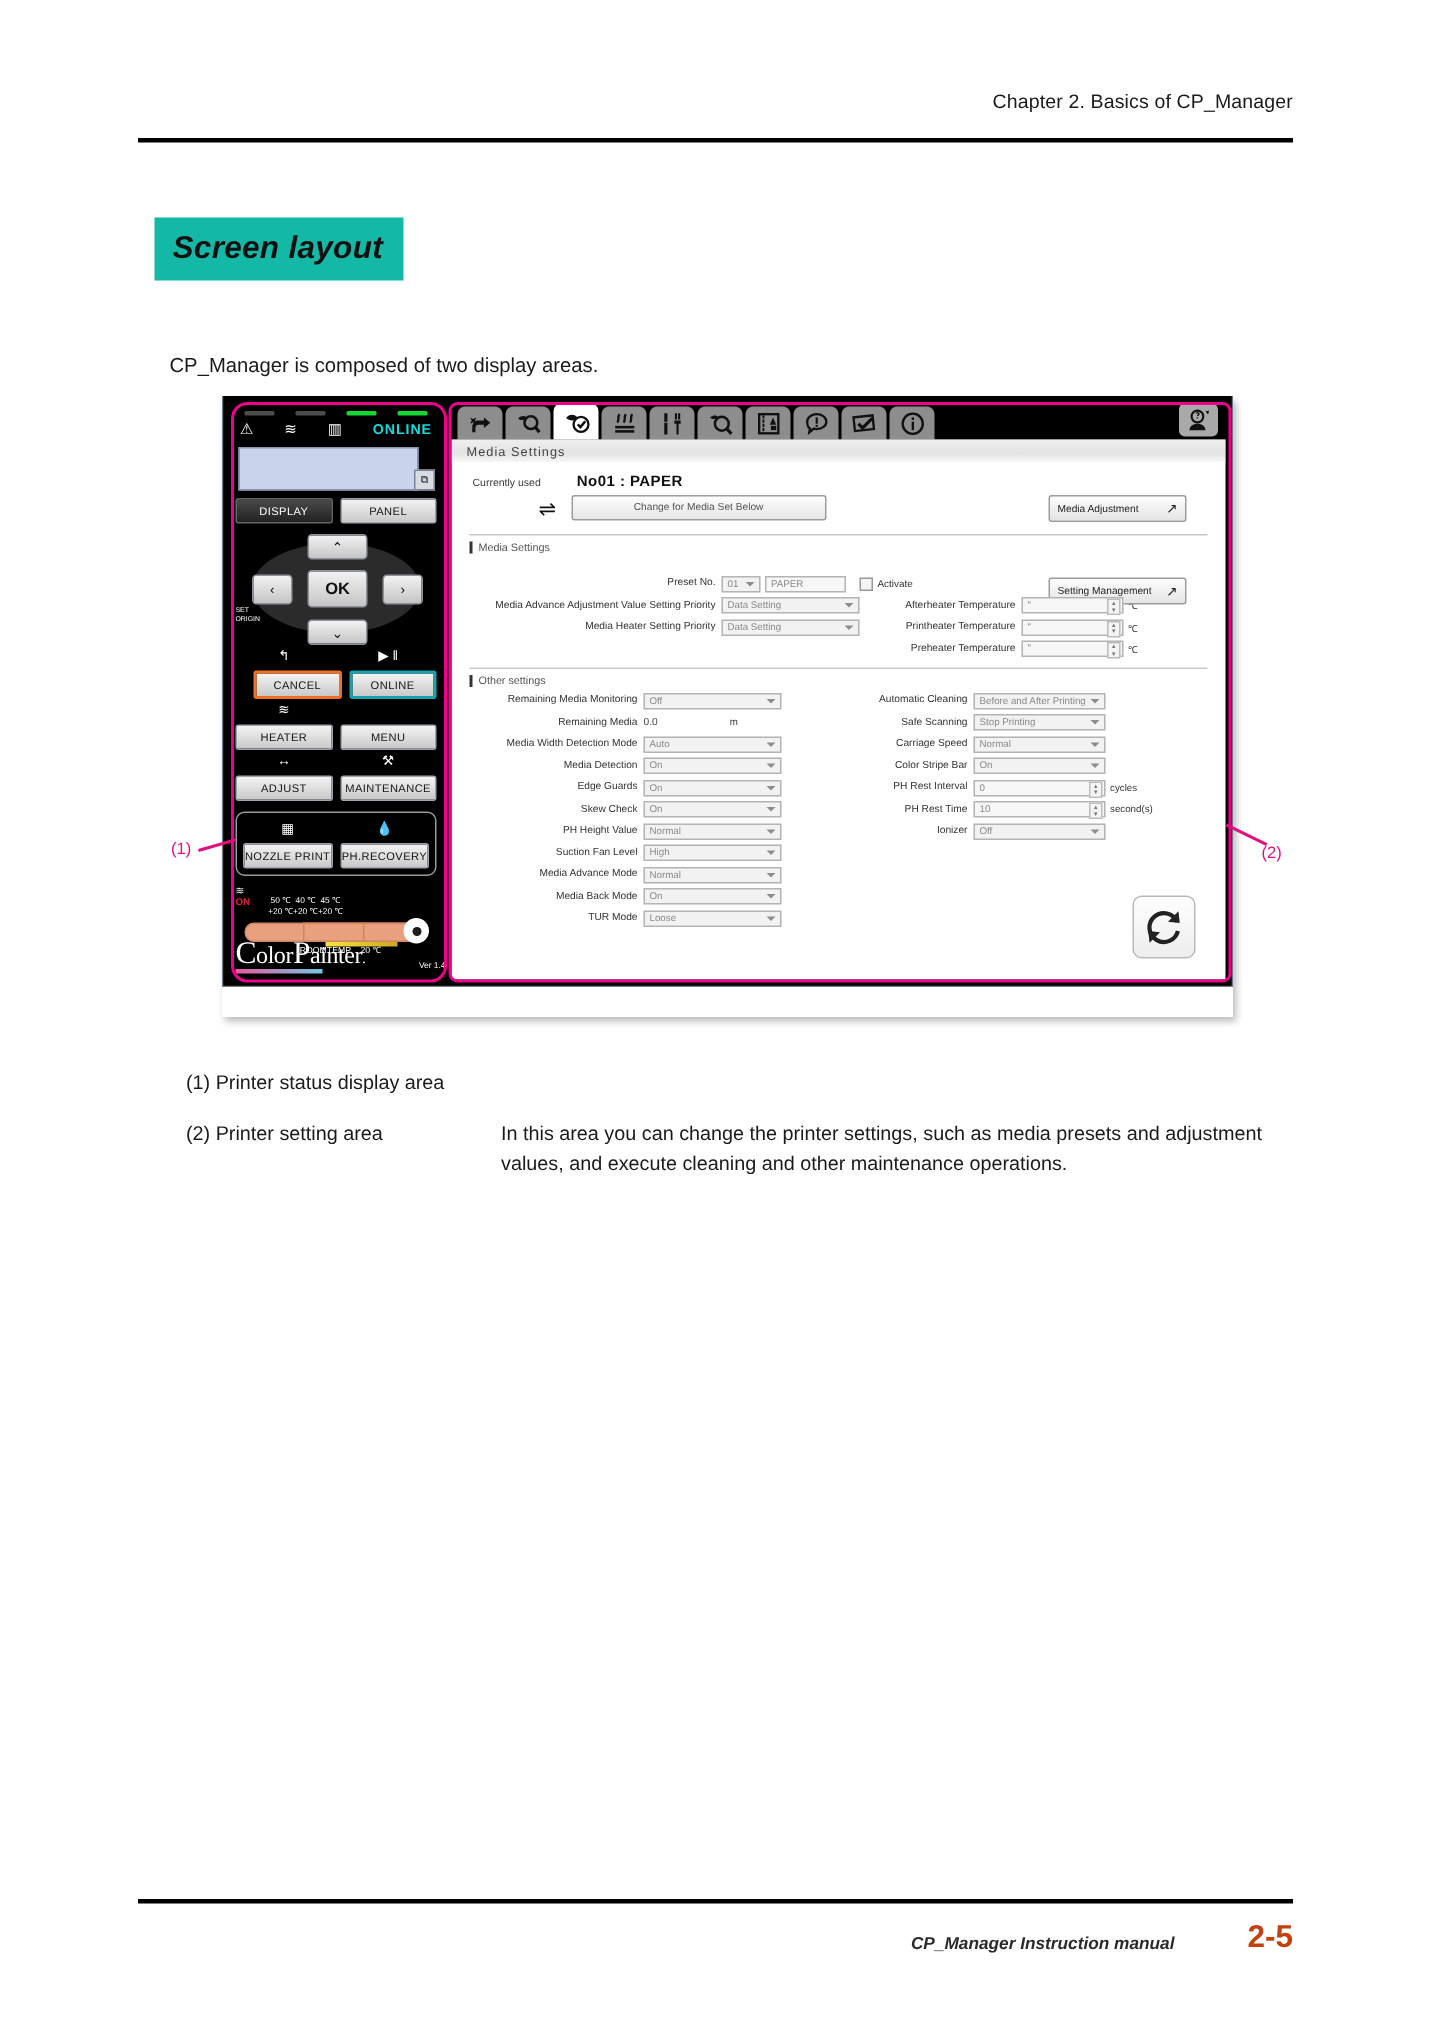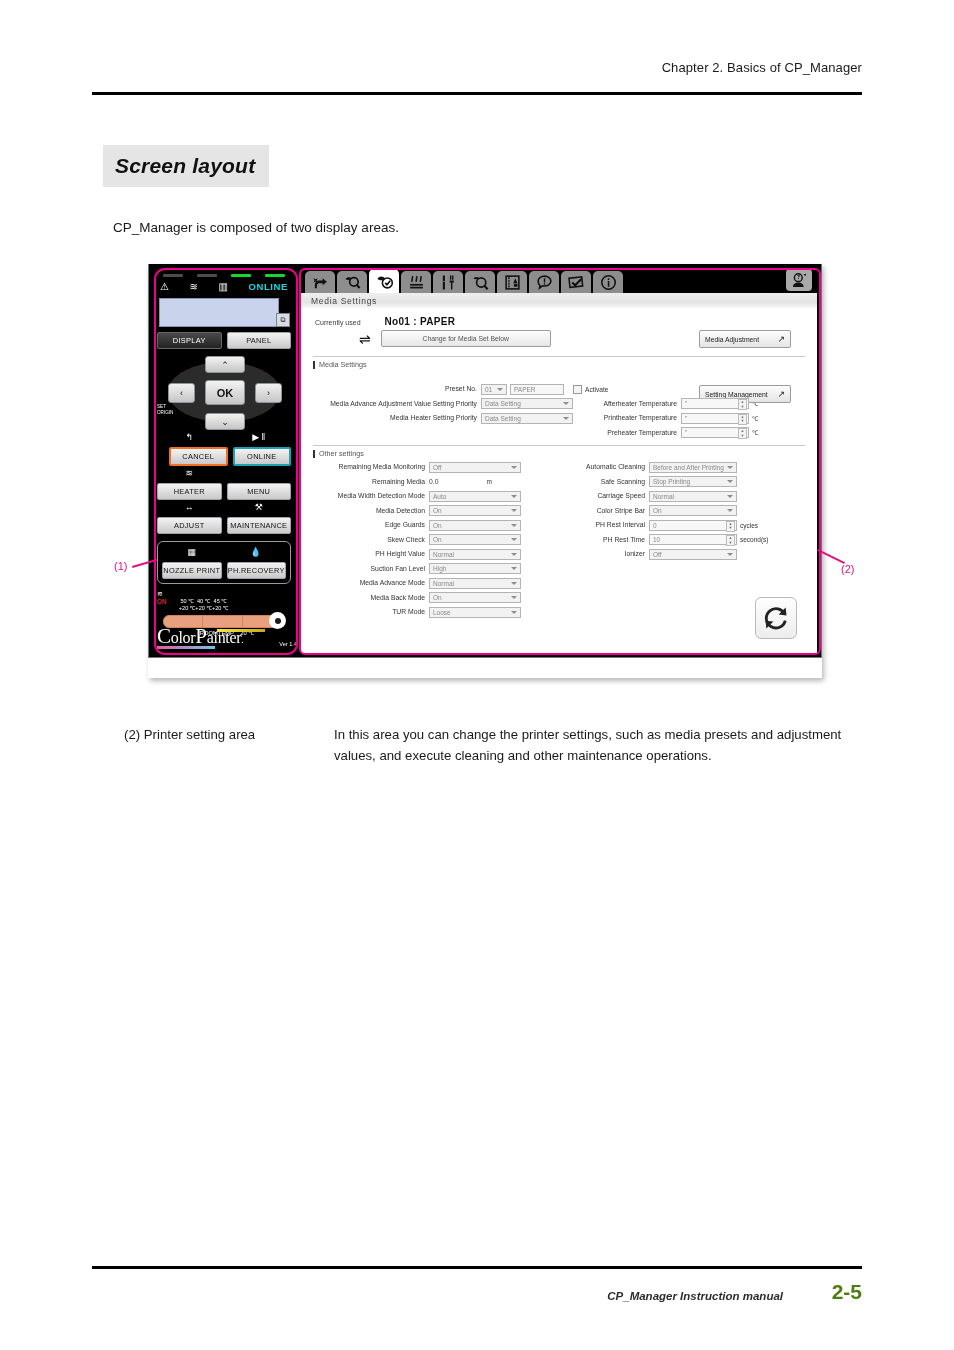--- a/index.html
+++ b/index.html
@@ -9,30 +9,30 @@
     color:#161616;position:relative;overflow:hidden;
   }
   
   .hdr-text{
     position:absolute;right:92px;top:60px;
     font-size:13px;color:#1a1a1a;letter-spacing:.1px;
   }
   .hdr-rule{position:absolute;left:92px;right:92px;top:92px;height:2.6px;background:#000;}
   .ftr-rule{position:absolute;left:92px;right:92px;top:1266px;height:2.6px;background:#000;}
   .ftr-text{position:absolute;right:171px;top:1290px;font-size:11.5px;font-style:italic;color:#2b2b2b;font-weight:bold;}
-  .ftr-page{position:absolute;right:92px;top:1280px;font-size:21px;font-weight:bold;color:#4d7c0f;}
+  .ftr-page{position:absolute;right:92px;top:1280px;font-size:21px;font-weight:bold;color:#c2410c;}
 
   
   .sec-title{
     position:absolute;left:103px;top:145px;
-    background:#e5e5e5;padding:9px 14px 9px 12px;
+    background:#14b8a6;padding:9px 14px 9px 12px;
     font-size:21px;font-weight:bold;font-style:italic;color:#111;
     letter-spacing:.2px;
   }
-  .intro{position:absolute;left:113px;top:220px;font-size:13.5px;color:#1a1a1a;}
+  .intro{position:absolute;left:113px;top:236px;font-size:13.5px;color:#1a1a1a;}
 
   
   .desc{position:absolute;left:124px;top:712px;width:760px;font-size:13.2px;line-height:20.5px;color:#1a1a1a;}
   .desc-row{display:flex;margin-bottom:13px;}
   .desc-term{width:210px;flex:0 0 210px;}
   .desc-def{flex:1;}
 
   
   .callout{position:absolute;font-size:11px;color:#e0117f;}
   .lead{position:absolute;background:#e0117f;height:1.6px;transform-origin:0 0;}
@@ -642,20 +642,21 @@
 </div>
 
 <div class="lead" style="left:132px;top:566px;width:26px;transform:rotate(-16deg);"></div>
 <div class="callout" style="left:114px;top:560px;">(1)</div>
 
 <div class="lead" style="left:818px;top:549px;width:30px;transform:rotate(26deg);"></div>
 <div class="callout" style="left:841px;top:563px;">(2)</div>
 
 <div class="desc">
   <div class="desc-row">
+    <div class="desc-term">(1) Printer status display area</div>
   </div>
   <div class="desc-row">
     <div class="desc-term">(2) Printer setting area</div>
     <div class="desc-def">In this area you can change the printer settings, such as media presets and adjustment values, and execute cleaning and other maintenance operations.</div>
   </div>
 </div>
 
 <div class="ftr-rule"></div>
 <div class="ftr-text">CP_Manager Instruction manual</div>
 <div class="ftr-page">2-5</div>

